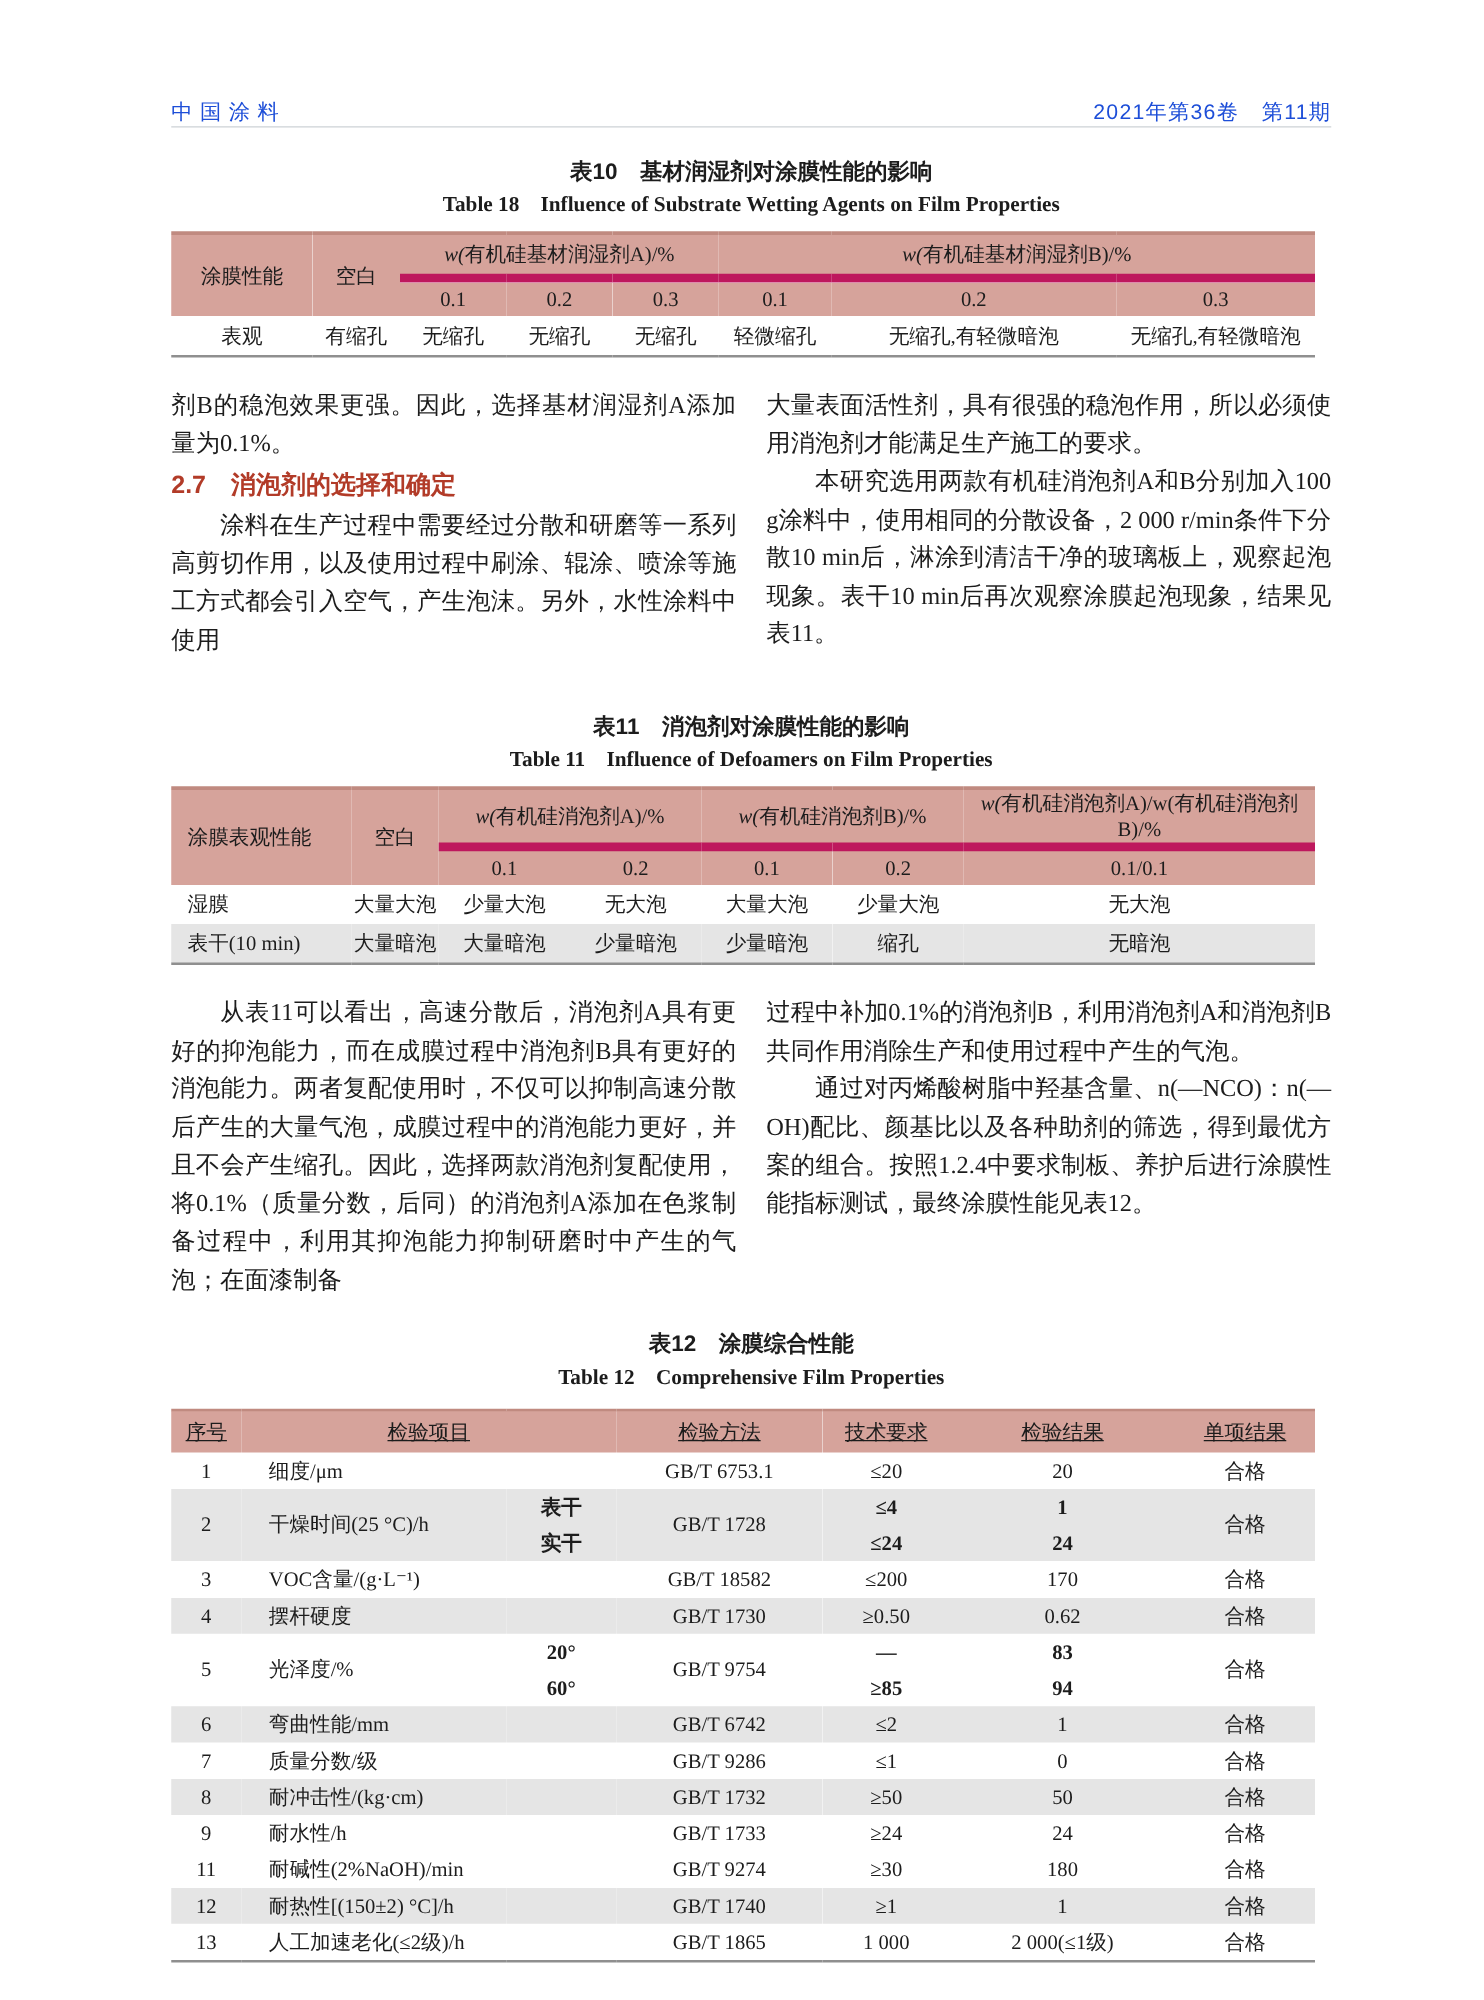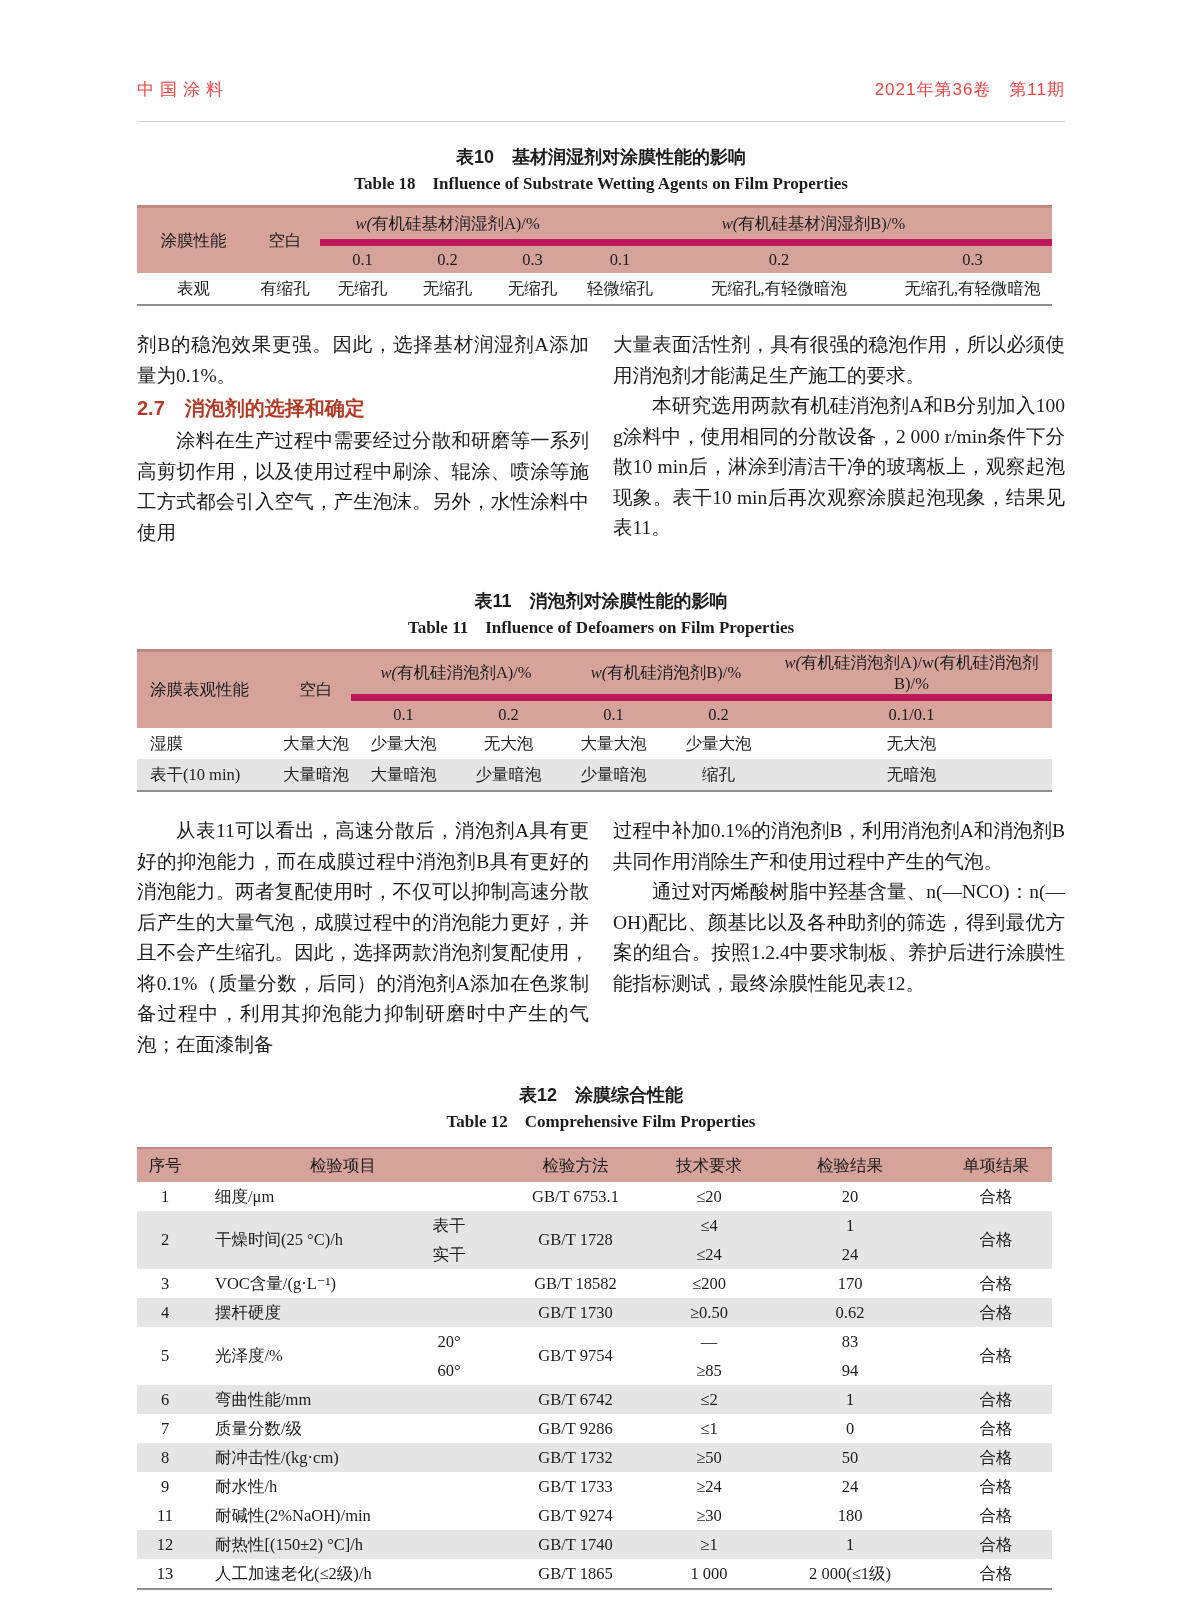--- a/index.html
+++ b/index.html
@@ -3,21 +3,21 @@
 <meta charset="utf-8">
 <style>
   html,body{margin:0;padding:0;background:#ffffff;}
   .page{
     position:relative;width:1187px;height:1600px;background:#ffffff;
     box-sizing:border-box;padding:78px 122px 0 137px;
     font-family:"Liberation Serif","DejaVu Serif",serif;color:#1c1c1c;overflow:hidden;
   }
   
   .pg-head{display:flex;justify-content:space-between;align-items:flex-end;
-    color:#ef4444;font-size:17px;padding-bottom:20px;border-bottom:1px solid #cdd2d6;
+    color:#1d4ed8;font-size:17px;padding-bottom:0;border-bottom:1px solid #cdd2d6;
     font-family:"Liberation Sans","DejaVu Sans",sans-serif;}
   .pg-head .journal{letter-spacing:6px;}
   .pg-head .issue{letter-spacing:1px;}
   
   .tblock{margin-top:22px;}
   .t-cn{font-size:18px;font-weight:bold;text-align:center;line-height:27px;
     font-family:"Liberation Sans","DejaVu Sans",sans-serif;}
   .t-en{font-size:17px;font-weight:bold;text-align:center;line-height:26px;
     font-family:"Liberation Serif","DejaVu Serif",serif;}
   
@@ -27,25 +27,25 @@
   .dtable th,.dtable td{font-weight:normal;text-align:center;padding:0;vertical-align:middle;overflow:hidden;}
   .dtable thead th{background:#d6a39b;}
   .dtable .grp{border-bottom:7px solid #be185d;font-style:normal;}
   .dtable .grp::first-letter{font-style:italic;}
   .rowH1 th{height:31px;}
   .rowH2 th{height:27px;}
   .dtable tbody td{height:31px;background:#ffffff;}
   .dtable tbody tr.pink td{background:#e5e5e5;}
   .leftcell{text-align:left !important;padding-left:13px !important;}
   
-  .t12 thead th{height:33px;}
+  .t12 thead th{height:33px;text-decoration:underline;}
   .t12 tbody td{height:29px;}
   .t12 tbody tr.tall td{height:58px;}
   .t12 .item{text-align:left;padding-left:22px;}
-  .two div{height:29px;line-height:29px;}
+  .two div{height:29px;line-height:29px;font-weight:bold;}
   
   .cols{display:flex;gap:24px;margin-top:24px;}
   .col{width:452px;}
   .col p{margin:0;font-size:19.5px;line-height:30.5px;text-align:justify;}
   .ind{text-indent:2em;}
   .sec{color:#b23b28;font-weight:bold;font-size:20px;line-height:31px;margin:2px 0;
     font-family:"Liberation Sans","DejaVu Sans",sans-serif;}
 </style>
 </head>
 <body>

